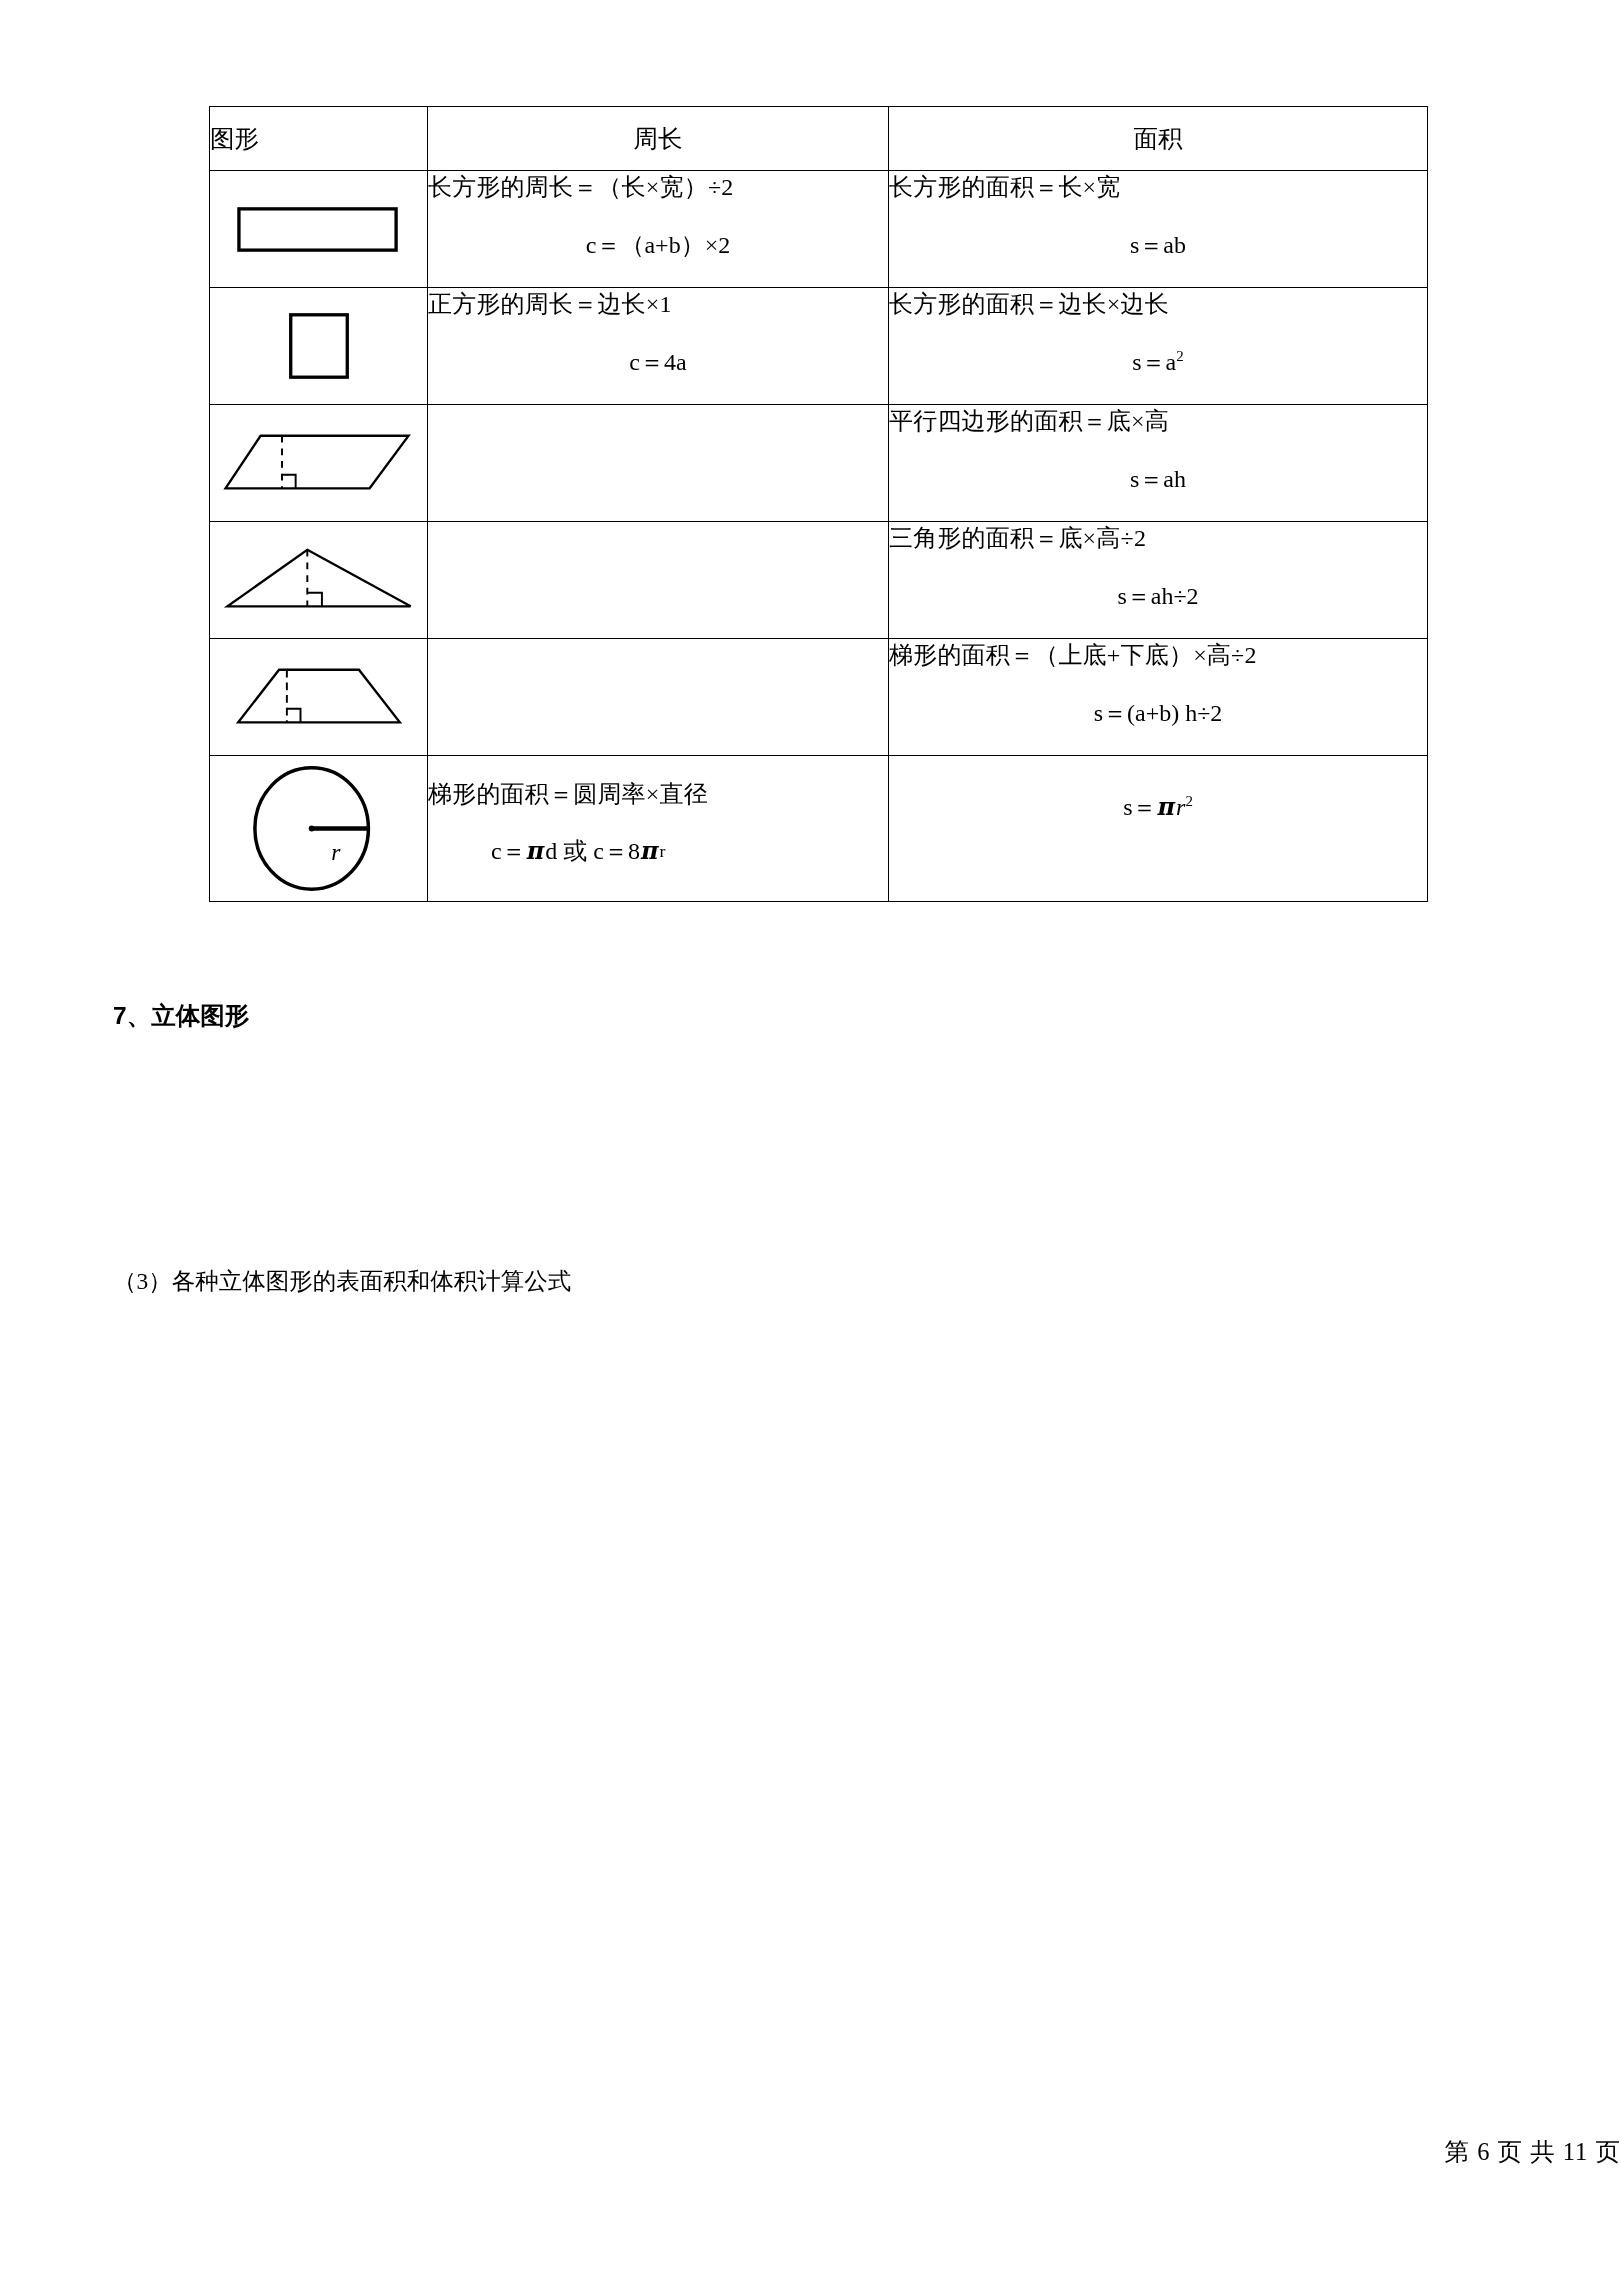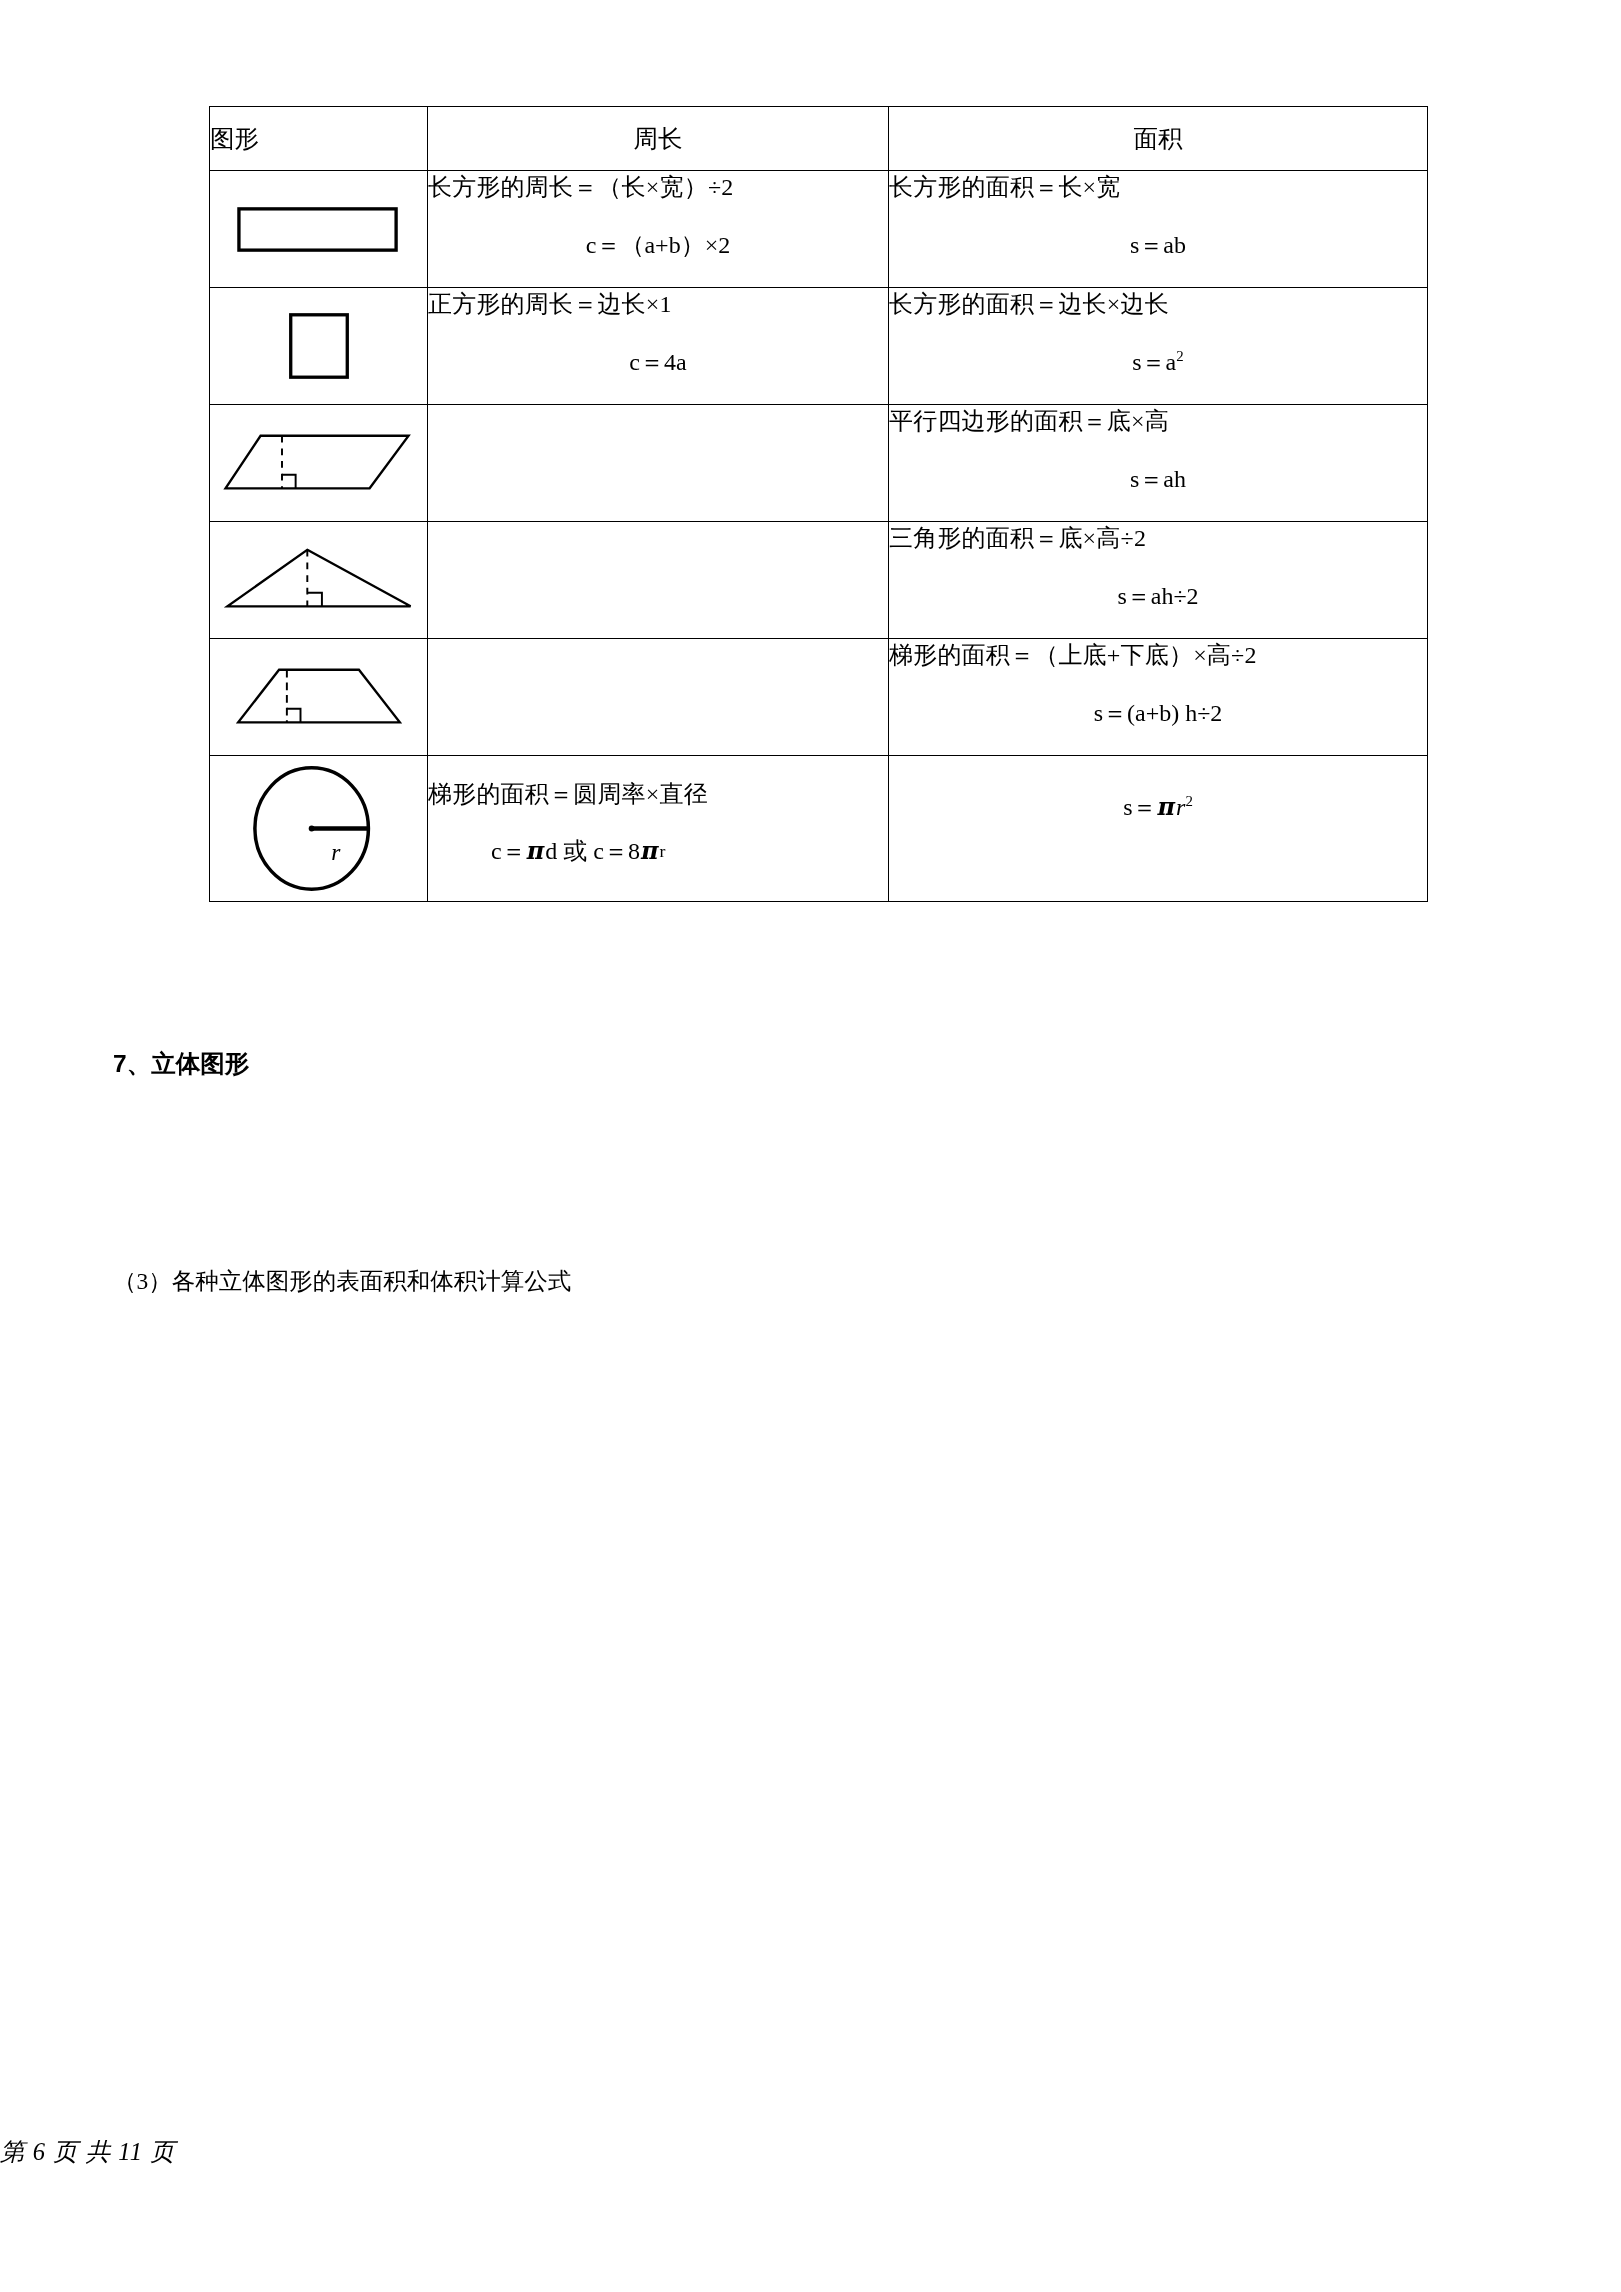--- a/index.html
+++ b/index.html
@@ -126,24 +126,23 @@
     line-height: 51px;
     width: 1402px;
     text-align: justify;
   }
 
   .footer {
     position: absolute;
     left: 0;
     top: 2135px;
     width: 1621px;
-    text-align: left;
+    text-align: right;
     font-size: 24.5px;
     letter-spacing: 1px;
-    font-style: italic;
   }
 </style>
 </head>
 <body>
 
 <div class="page">
 
   <div class="formula-table-wrap">
     <table class="formula-table">
       <colgroup>
@@ -270,21 +269,21 @@
           </td>
           <td class="cell-text">
             <div class="line-solo"><span>s＝</span><span class="pi">π</span><span class="ital">r</span><sup class="exp">2</sup></div>
           </td>
         </tr>
 
       </tbody>
     </table>
   </div>
 
-  <div class="section-heading" style="top:1047px;">7、立体图形</div>
+  <div class="section-heading" style="top:999px;">7、立体图形</div>
 
 
 
   <div class="para" style="top:1256px;">（3）各种立体图形的表面积和体积计算公式</div>
 
   <div class="footer">第 6 页 共 11 页</div>
 
 </div>
 
 

